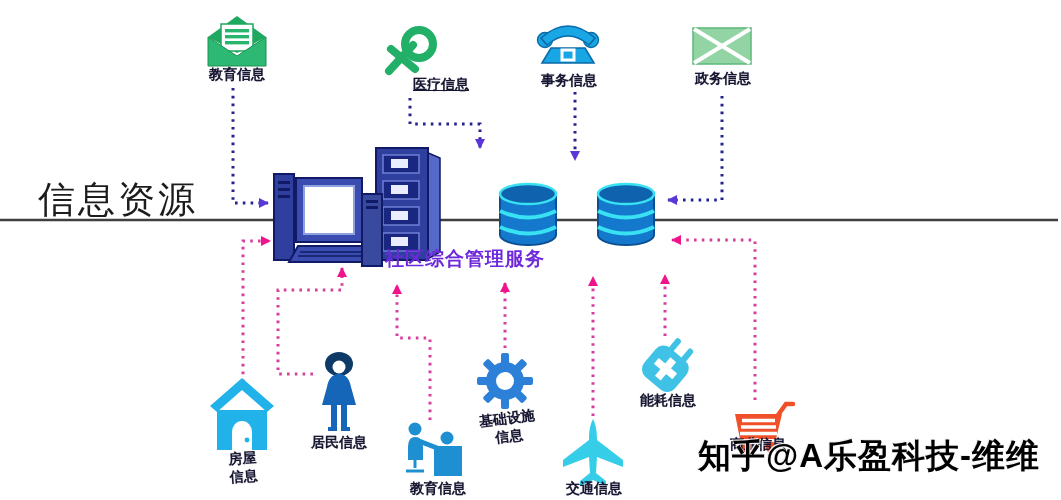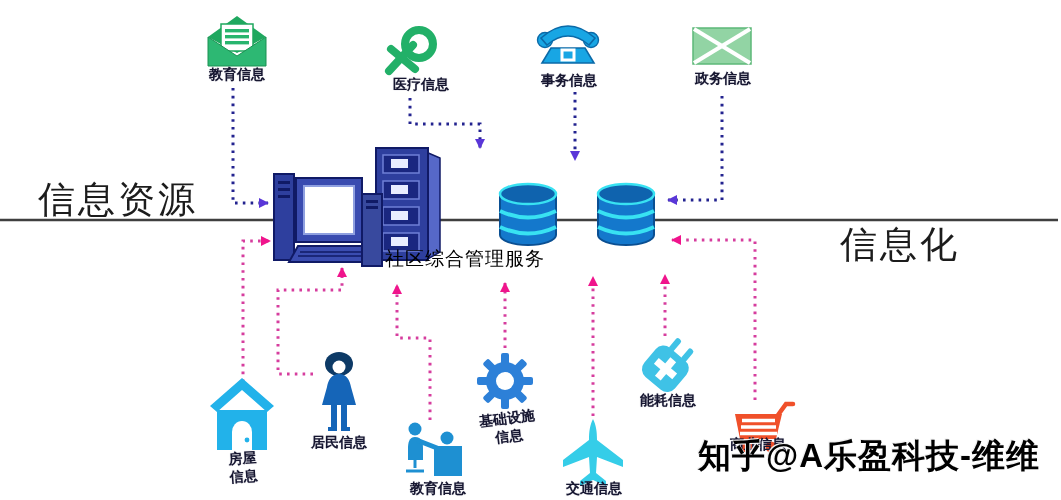--- a/index.html
+++ b/index.html
@@ -16,21 +16,21 @@
     font-weight:500;line-height:1;white-space:nowrap;
   }
   .heading.big{font-size:37px;letter-spacing:3px;}
   
   .nlabel{
     position:absolute;color:#161630;font-weight:bold;font-size:14px;
     line-height:1.25;text-align:center;white-space:nowrap;z-index:6;
     text-shadow:0 0 1px rgba(20,20,60,.35);
   }
   .center-label{
-    position:absolute;color:#000000;font-weight:normal;font-size:19px;
+    position:absolute;color:#6d28d9;font-weight:bold;font-size:19px;
     letter-spacing:1px;white-space:nowrap;z-index:6;
   }
   .icon{position:absolute;z-index:5;}
   svg{display:block;overflow:visible;}
   #arrow-layer{position:absolute;left:0;top:0;z-index:3;}
   #baseline-layer{position:absolute;left:0;top:0;z-index:1;}
   .watermark{
     position:absolute;left:698px;top:434px;z-index:20;
     font-size:33px;font-weight:bold;color:#000000;
     letter-spacing:1px;white-space:nowrap;
@@ -67,42 +67,41 @@
       <polyline points="313,374 278,374 278,290 342,290 342,268" marker-end="url(#headP)"></polyline>
       <polyline points="430,420 430,338 397,338 397,285" marker-end="url(#headP)"></polyline>
       <polyline points="505,348 505,283" marker-end="url(#headP)"></polyline>
       <polyline points="593,416 593,277" marker-end="url(#headP)"></polyline>
       <polyline points="665,336 665,275" marker-end="url(#headP)"></polyline>
       <polyline points="755,400 755,240 672,240" marker-end="url(#headP)"></polyline>
     </g>
   </svg>
 
   <div class="heading big" style="left:38px;top:181px;width:160px;">信息资源</div>
-  <div class="heading big" style="left:840px;top:226px;width:120px;">信息化</div>
 
   <div class="icon" style="left:208px;top:16px;">
     <svg width="58" height="50" viewBox="0 0 58 50">
       <polygon points="0,21 29,0 58,21 29,37" fill="#1fa85f"></polygon>
       <rect x="13" y="8" width="32" height="27" fill="#ffffff" stroke="#1fa85f" stroke-width="1.5"></rect>
       <rect x="17" y="13" width="24" height="3.4" fill="#28b56e"></rect>
       <rect x="17" y="19" width="24" height="3.4" fill="#28b56e"></rect>
       <rect x="17" y="25" width="24" height="3.4" fill="#28b56e"></rect>
       <polygon points="0,21 29,40 58,21 58,50 0,50" fill="#2db873" stroke="#1a9152" stroke-width="1"></polygon>
     </svg>
   </div>
   <div class="nlabel" style="left:192px;top:66px;width:90px;">教育信息</div>
 
   <div class="icon" style="left:382px;top:24px;">
     <svg width="58" height="54" viewBox="0 0 58 54">
       <circle cx="37" cy="20" r="14" fill="none" stroke="#22b068" stroke-width="8"></circle>
       <line x1="7" y1="47" x2="31" y2="21" stroke="#22b068" stroke-width="8" stroke-linecap="round"></line>
       <line x1="9" y1="25" x2="33" y2="45" stroke="#22b068" stroke-width="8" stroke-linecap="round"></line>
     </svg>
   </div>
-  <div class="nlabel" style="left:376px;top:76px;width:90px;">医疗信息</div>
+  <div class="nlabel" style="left:396px;top:76px;width:90px;text-decoration:underline;">医疗信息</div>
 
   <div class="icon" style="left:536px;top:23px;">
     <svg width="64" height="42" viewBox="0 0 64 42">
       <polygon points="15,25 49,25 58,40 6,40" fill="#18a6e4" stroke="#0b6aa8" stroke-width="1.6"></polygon>
       <rect x="26" y="27" width="12" height="10" fill="none" stroke="#ffffff" stroke-width="3"></rect>
       <circle cx="9" cy="17" r="7.5" fill="#18a6e4" stroke="#0b6aa8" stroke-width="1.4"></circle>
       <circle cx="55" cy="17" r="7.5" fill="#18a6e4" stroke="#0b6aa8" stroke-width="1.4"></circle>
       <path d="M5,15 Q32,-9 59,15 L53,22 Q32,4 11,22 Z" fill="#18a6e4" stroke="#0b6aa8" stroke-width="1.6"></path>
     </svg>
   </div>

